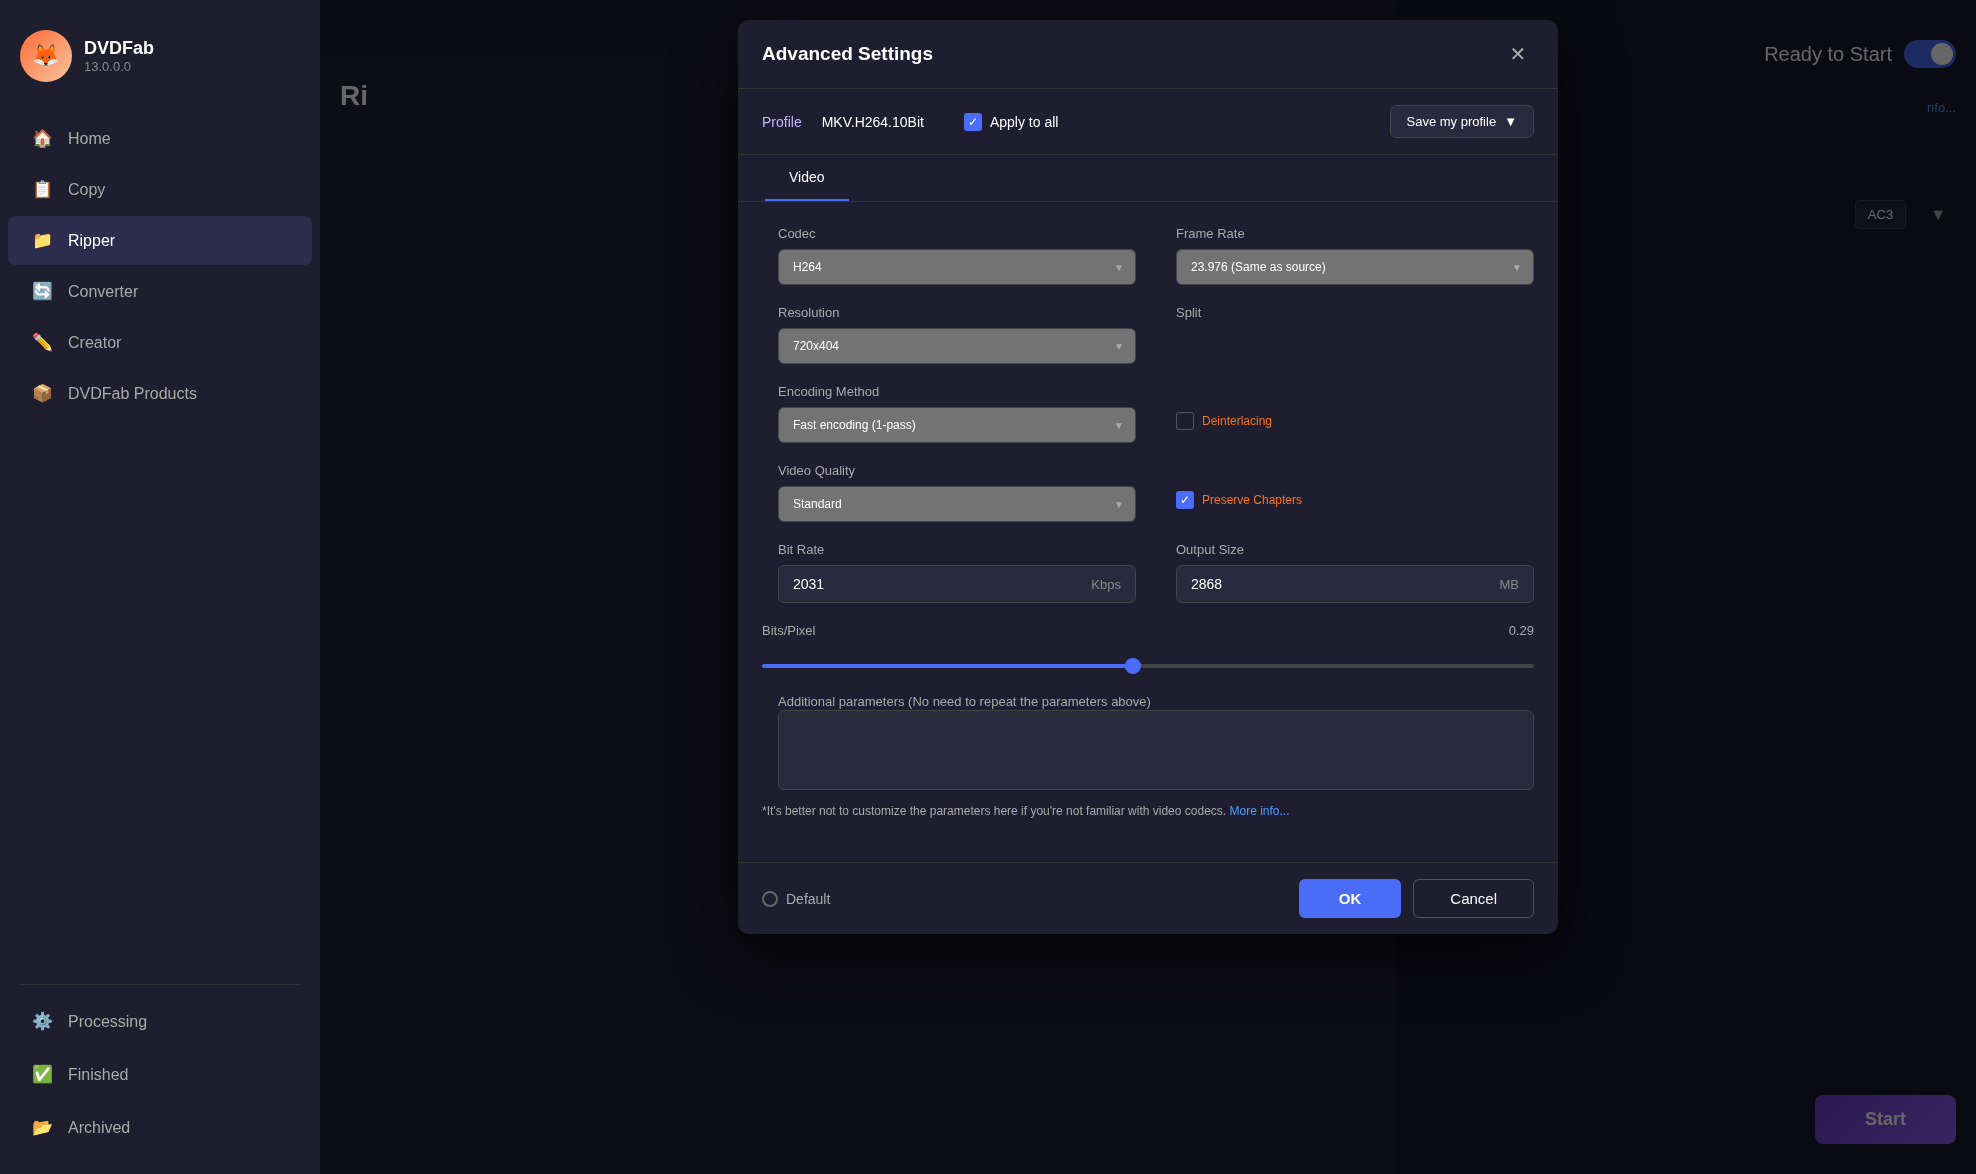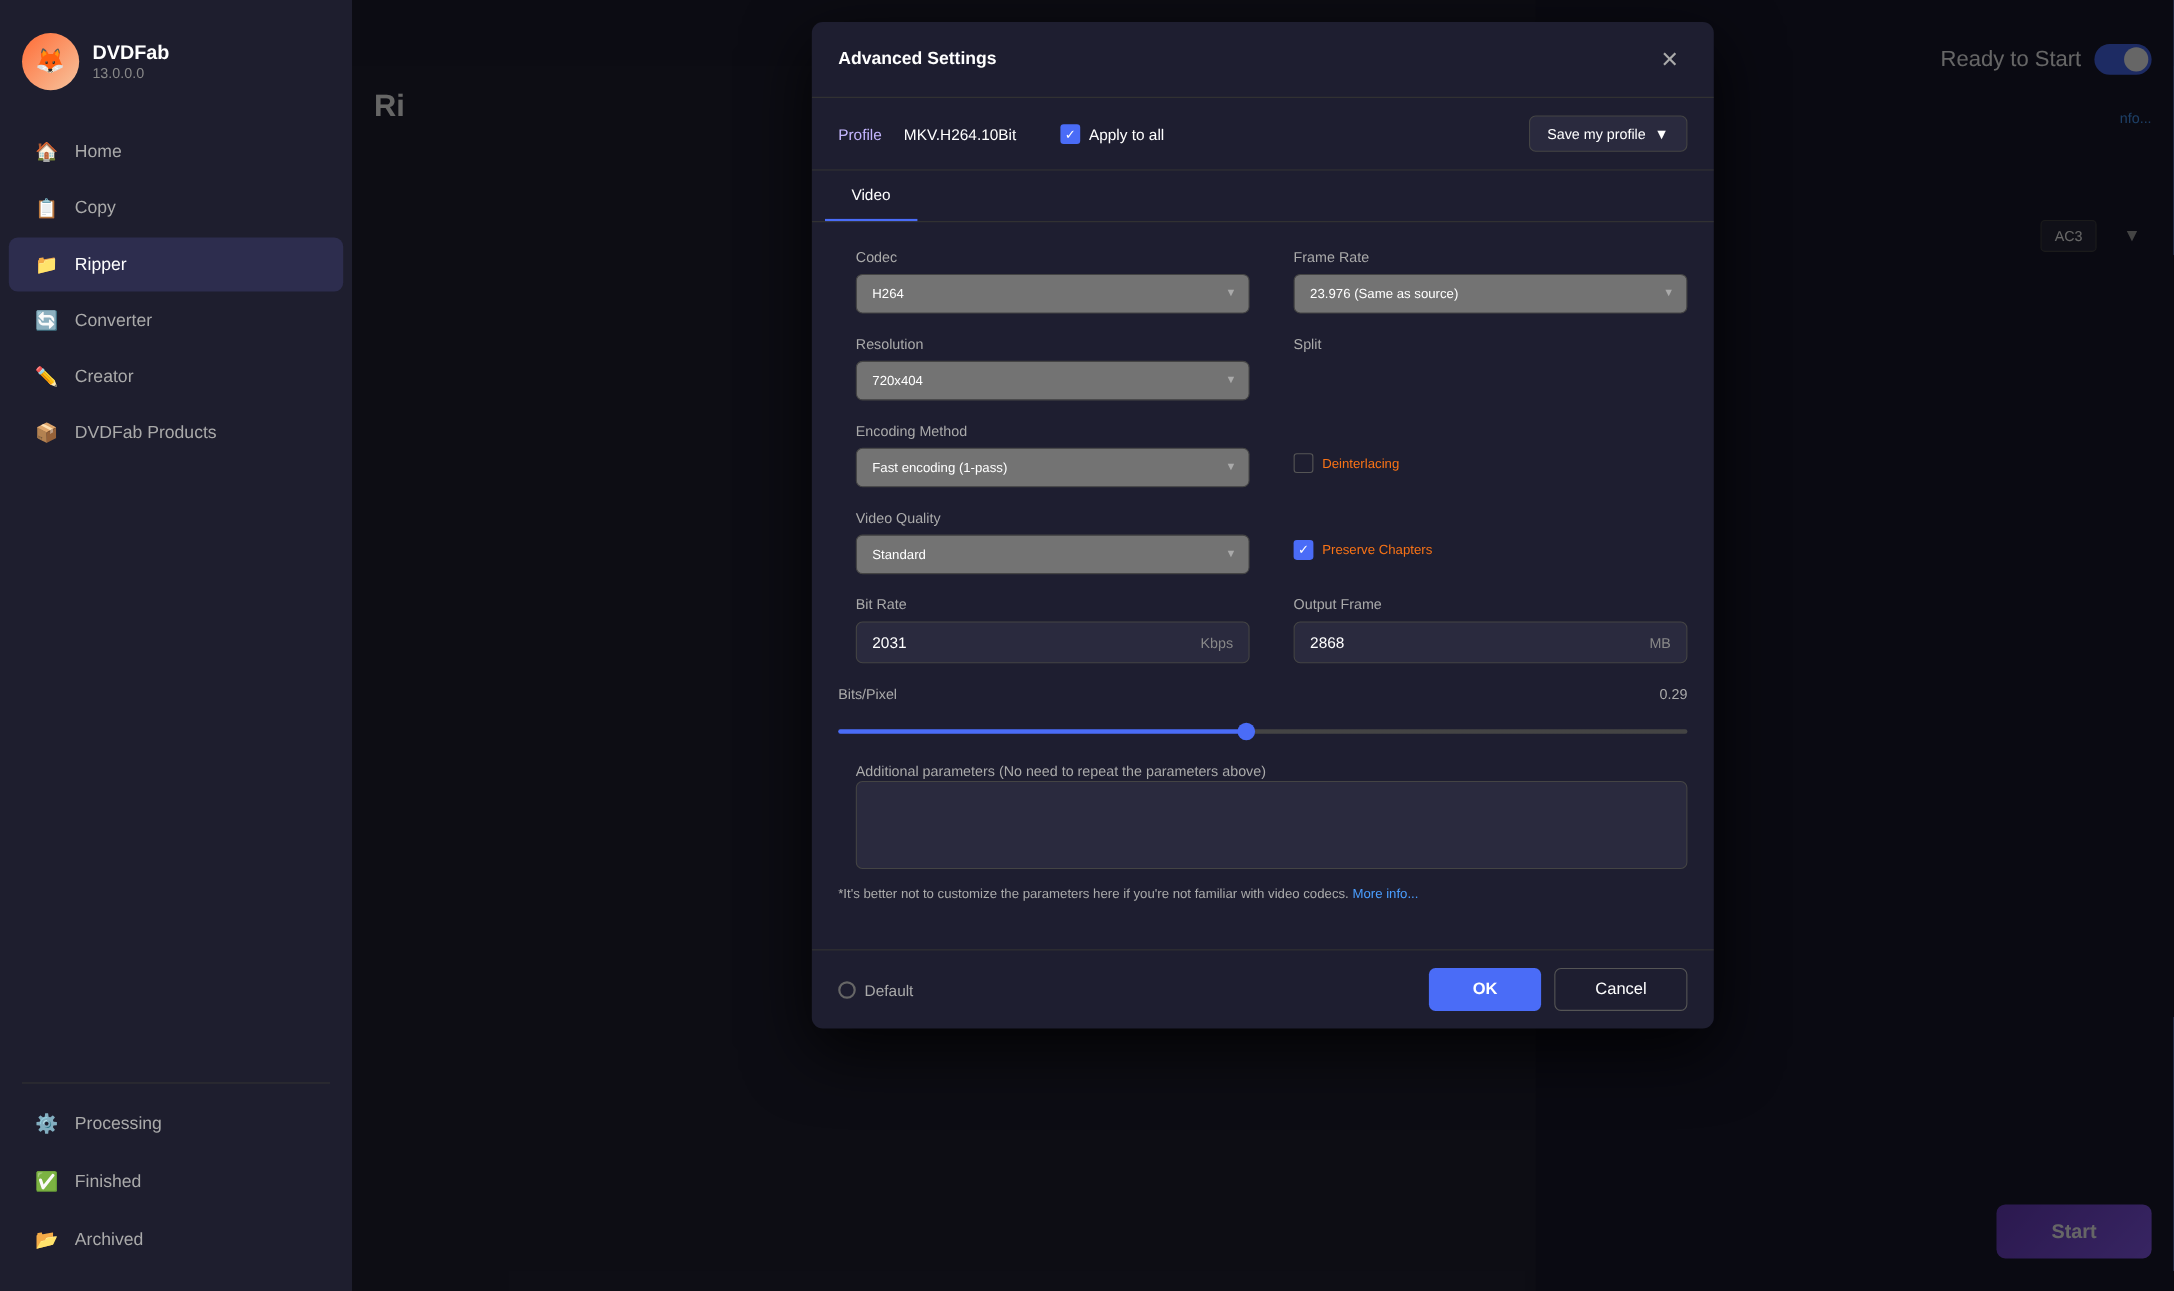--- a/index.html
+++ b/index.html
@@ -230,21 +230,21 @@
     .dialog-header {
       display: flex;
       align-items: center;
       justify-content: space-between;
       padding: 18px 24px;
       border-bottom: 1px solid #333;
     }
 
     .dialog-title {
       color: #fff;
-      font-size: 16px;
+      font-size: 19px;
       font-weight: 600;
     }
 
     .dialog-close {
       background: none;
       border: none;
       color: #aaa;
       font-size: 20px;
       cursor: pointer;
       width: 32px;
@@ -310,21 +310,21 @@
       padding: 8px 16px;
       border-radius: 6px;
       cursor: pointer;
       font-size: 13px;
     }
 
     
     .tab-bar {
       display: flex;
       align-items: center;
-      padding: 0 12px;
+      padding: 0 27px;
       border-bottom: 1px solid #333;
       gap: 0;
     }
 
     .tab-item {
       padding: 14px 24px;
       color: #aaa;
       font-size: 14px;
       cursor: pointer;
       border-bottom: 2px solid transparent;
@@ -775,21 +775,21 @@
 
           <div class="form-row">
             <div class="form-group">
               <label class="form-label">Bit Rate</label>
               <div class="input-with-unit">
                 <input type="text" value="2031" style="">
                 <span class="unit-label">Kbps</span>
               </div>
             </div>
             <div class="form-group">
-              <label class="form-label">Output Frame</label>
+              <label class="form-label">Output Size</label>
               <div class="input-with-unit">
                 <input type="text" value="2868" style="">
                 <span class="unit-label">MB</span>
               </div>
             </div>
           </div>
 
           <div class="slider-row">
             <div class="slider-label-row">
               <span class="form-label">Bits/Pixel</span>

